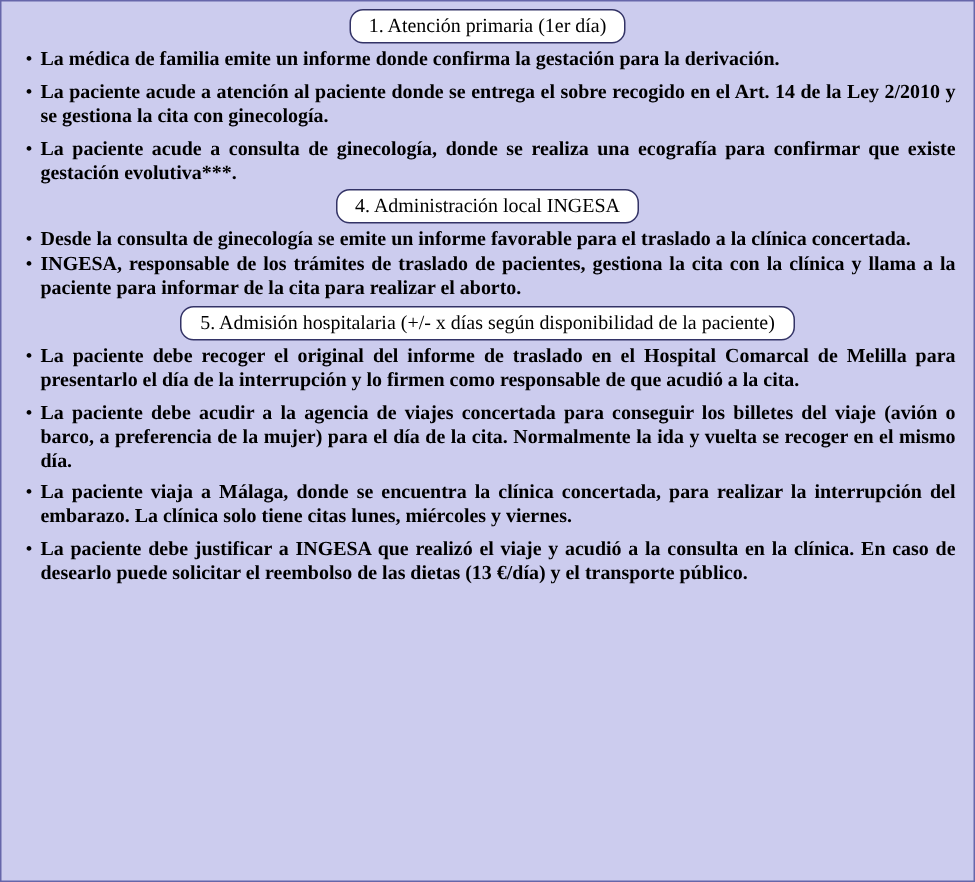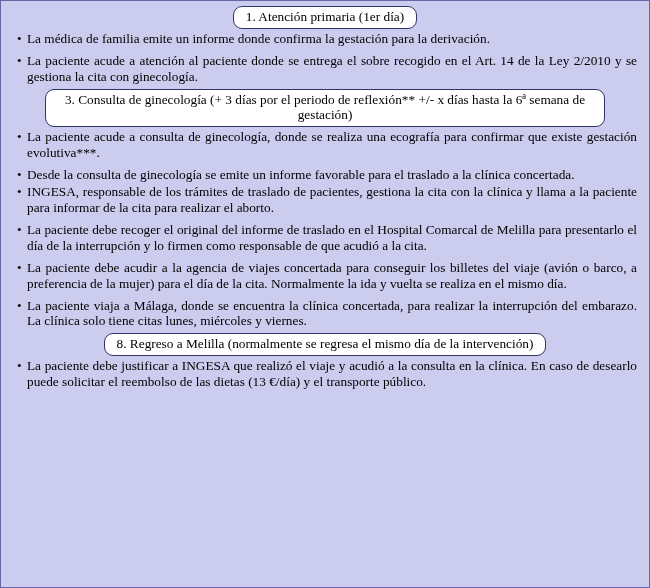--- a/index.html
+++ b/index.html
@@ -52,20 +52,21 @@
     text-align: justify;
   }
   .bullet-dot {
     flex: 0 0 auto;
     width: 10px;
     font-size: 13.3px;
     line-height: 1.2;
   }
   .bullet-text {
     flex: 1 1 auto;
+    font-weight: bold;
   }
 </style>
 </head>
 <body>
 
 <div class="flow">
 
   <div class="step">
     <div class="step-header">1. Atención primaria (1er día)</div>
     <div class="step-body">
@@ -79,71 +80,71 @@
   <div class="step">
     <div class="step-body">
       <div class="bullet-line">
         <span class="bullet-dot">•</span>
         <span class="bullet-text">La paciente acude a atención al paciente donde se entrega el sobre recogido en el Art. 14 de la Ley 2/2010 y se gestiona la cita con ginecología.</span>
       </div>
     </div>
   </div>
 
   <div class="step">
-    <div class="step-header">3. Consulta de ginecología (+ 3 días por el periodo de reflexión** +/- x días hasta la 6ª semana de gestación)</div>
     <div class="step-body">
       <div class="bullet-line">
         <span class="bullet-dot">•</span>
         <span class="bullet-text">La paciente acude a consulta de ginecología, donde se realiza una ecografía para confirmar que existe gestación evolutiva***.</span>
       </div>
     </div>
   </div>
 
   <div class="step">
+    <div class="step-header">4. Administración local INGESA</div>
     <div class="step-body">
       <div class="bullet-line">
         <span class="bullet-dot">•</span>
         <span class="bullet-text">Desde la consulta de ginecología se emite un informe favorable para el traslado a la clínica concertada.</span>
       </div>
       <div class="bullet-line">
         <span class="bullet-dot">•</span>
         <span class="bullet-text">INGESA, responsable de los trámites de traslado de pacientes, gestiona la cita con la clínica y llama a la paciente para informar de la cita para realizar el aborto.</span>
       </div>
     </div>
   </div>
 
   <div class="step">
+    <div class="step-header">5. Admisión hospitalaria (+/- x días según disponibilidad de la paciente)</div>
     <div class="step-body">
       <div class="bullet-line">
         <span class="bullet-dot">•</span>
         <span class="bullet-text">La paciente debe recoger el original del informe de traslado en el Hospital Comarcal de Melilla para presentarlo el día de la interrupción y lo firmen como responsable de que acudió a la cita.</span>
       </div>
     </div>
   </div>
 
   <div class="step">
     <div class="step-body">
       <div class="bullet-line">
         <span class="bullet-dot">•</span>
-        <span class="bullet-text">La paciente debe acudir a la agencia de viajes concertada para conseguir los billetes del viaje (avión o barco, a preferencia de la mujer) para el día de la cita. Normalmente la ida y vuelta se realiza en el mismo día.</span>
+        <span class="bullet-text">La paciente debe acudir a la agencia de viajes concertada para conseguir los billetes del viaje (avión o barco, a preferencia de la mujer) para el día de la cita. Normalmente la ida y vuelta se recoger en el mismo día.</span>
       </div>
     </div>
   </div>
 
   <div class="step">
     <div class="step-body">
       <div class="bullet-line">
         <span class="bullet-dot">•</span>
         <span class="bullet-text">La paciente viaja a Málaga, donde se encuentra la clínica concertada, para realizar la interrupción del embarazo. La clínica solo tiene citas lunes, miércoles y viernes.</span>
       </div>
     </div>
   </div>
 
   <div class="step">
-    <div class="step-header">8. Regreso a Melilla (normalmente se regresa el mismo día de la intervención)</div>
     <div class="step-body">
       <div class="bullet-line">
         <span class="bullet-dot">•</span>
         <span class="bullet-text">La paciente debe justificar a INGESA que realizó el viaje y acudió a la consulta en la clínica. En caso de desearlo puede solicitar el reembolso de las dietas (13 €/día) y el transporte público.</span>
       </div>
     </div>
   </div>
 
 </div>
 

